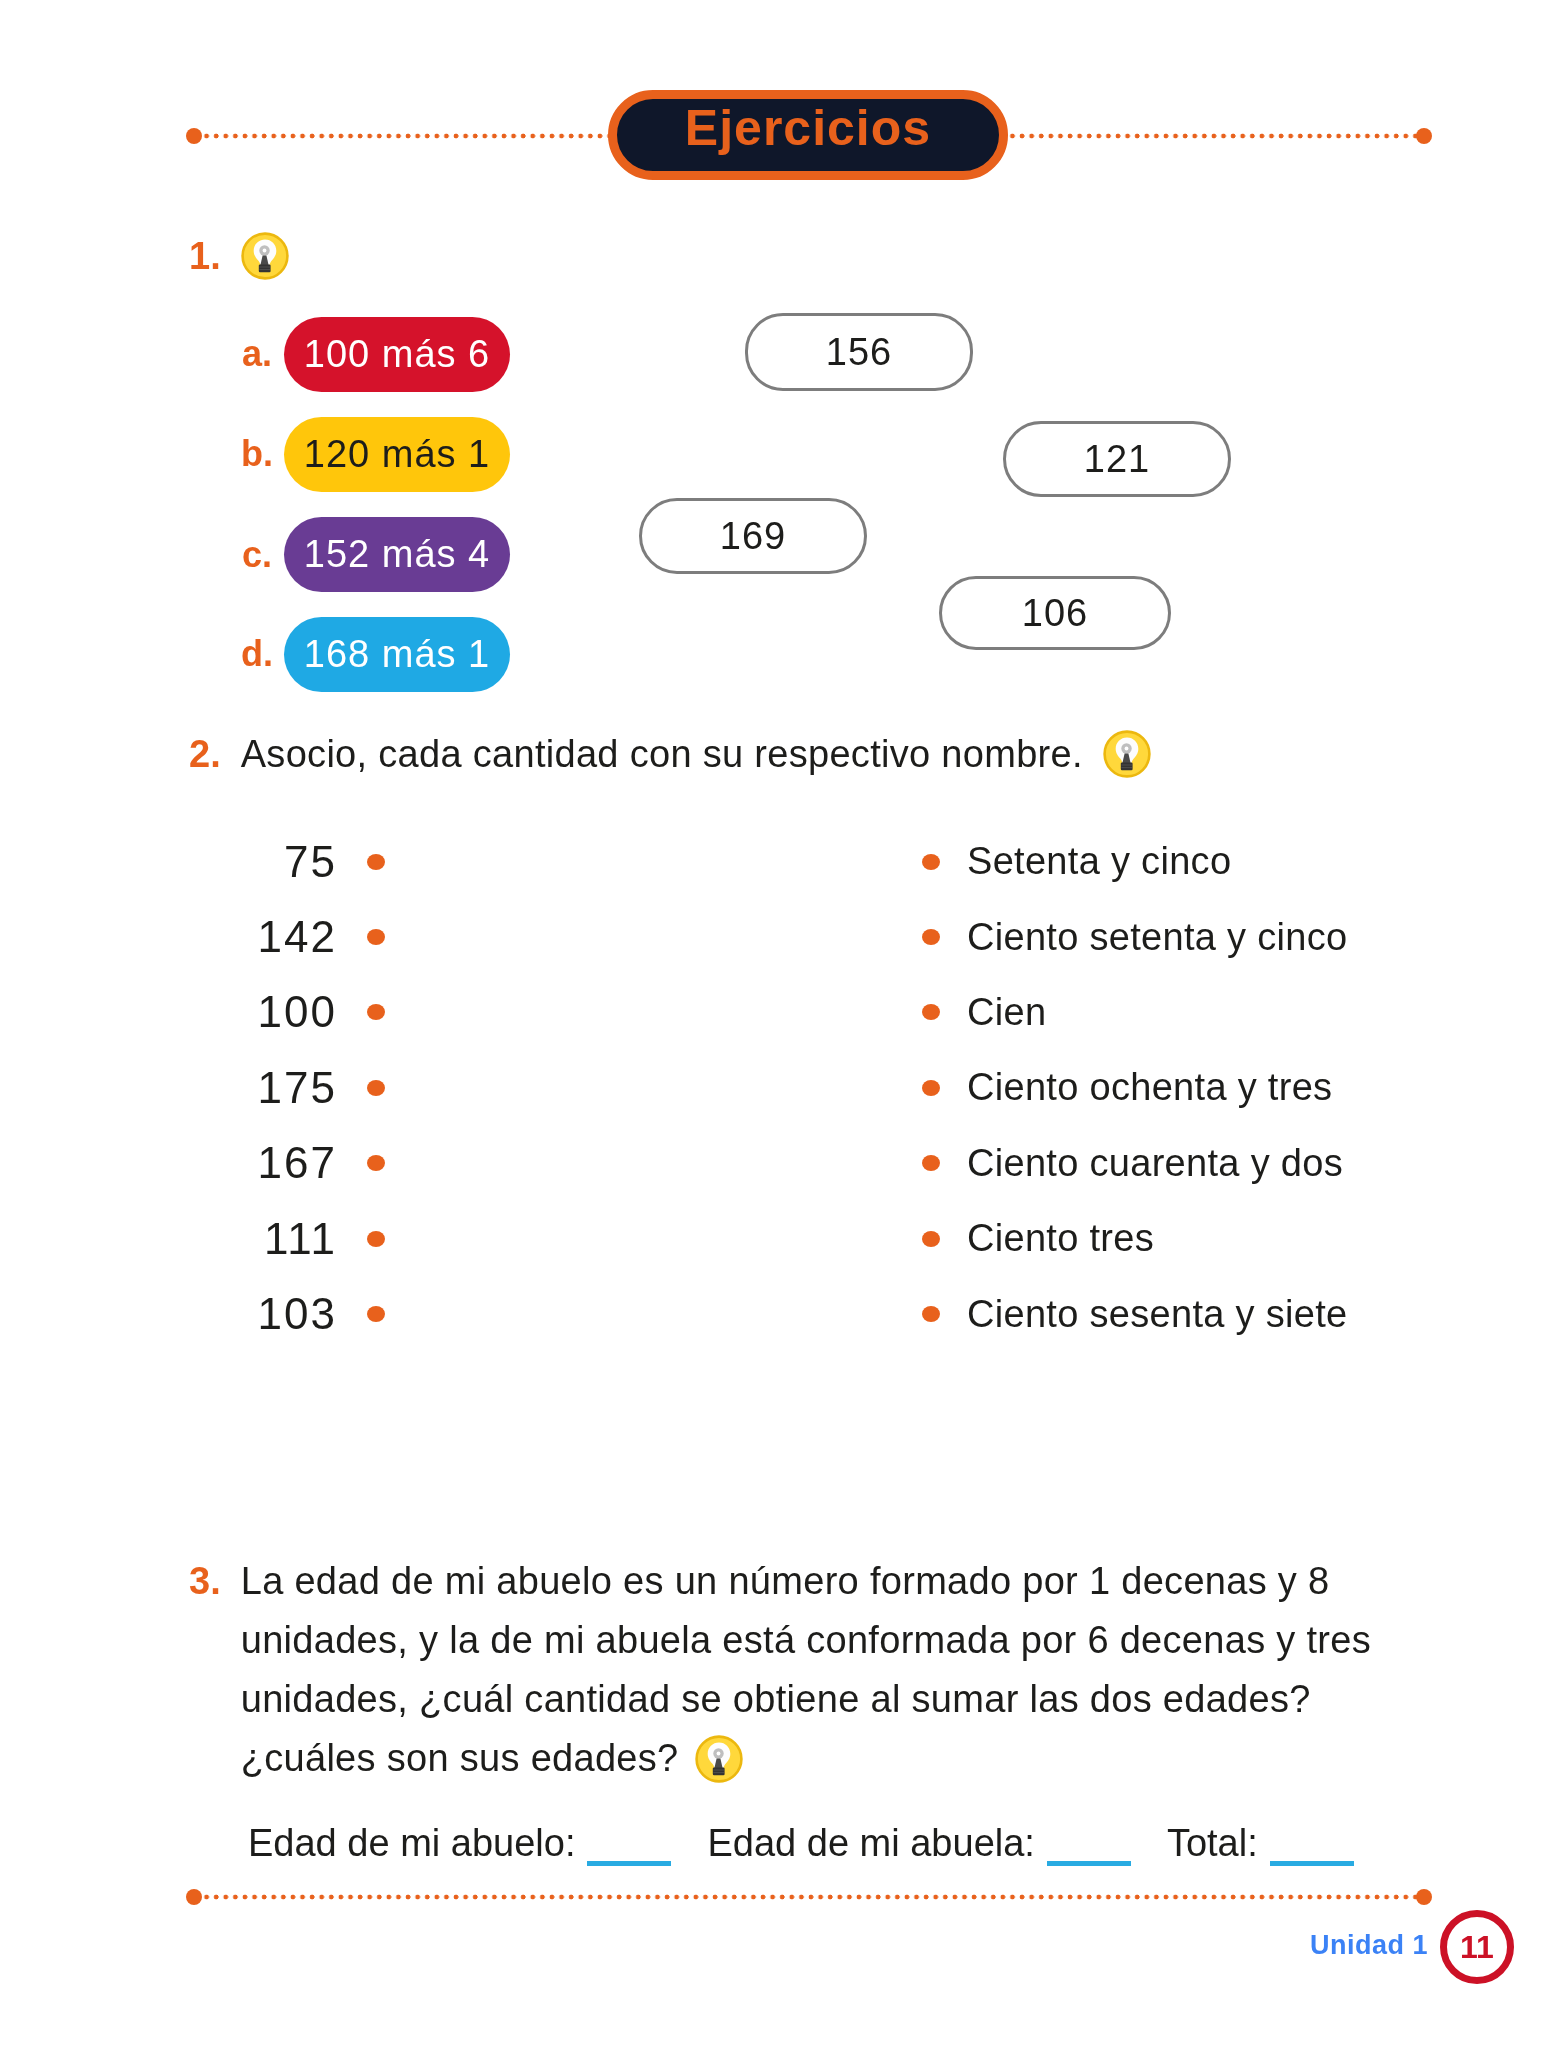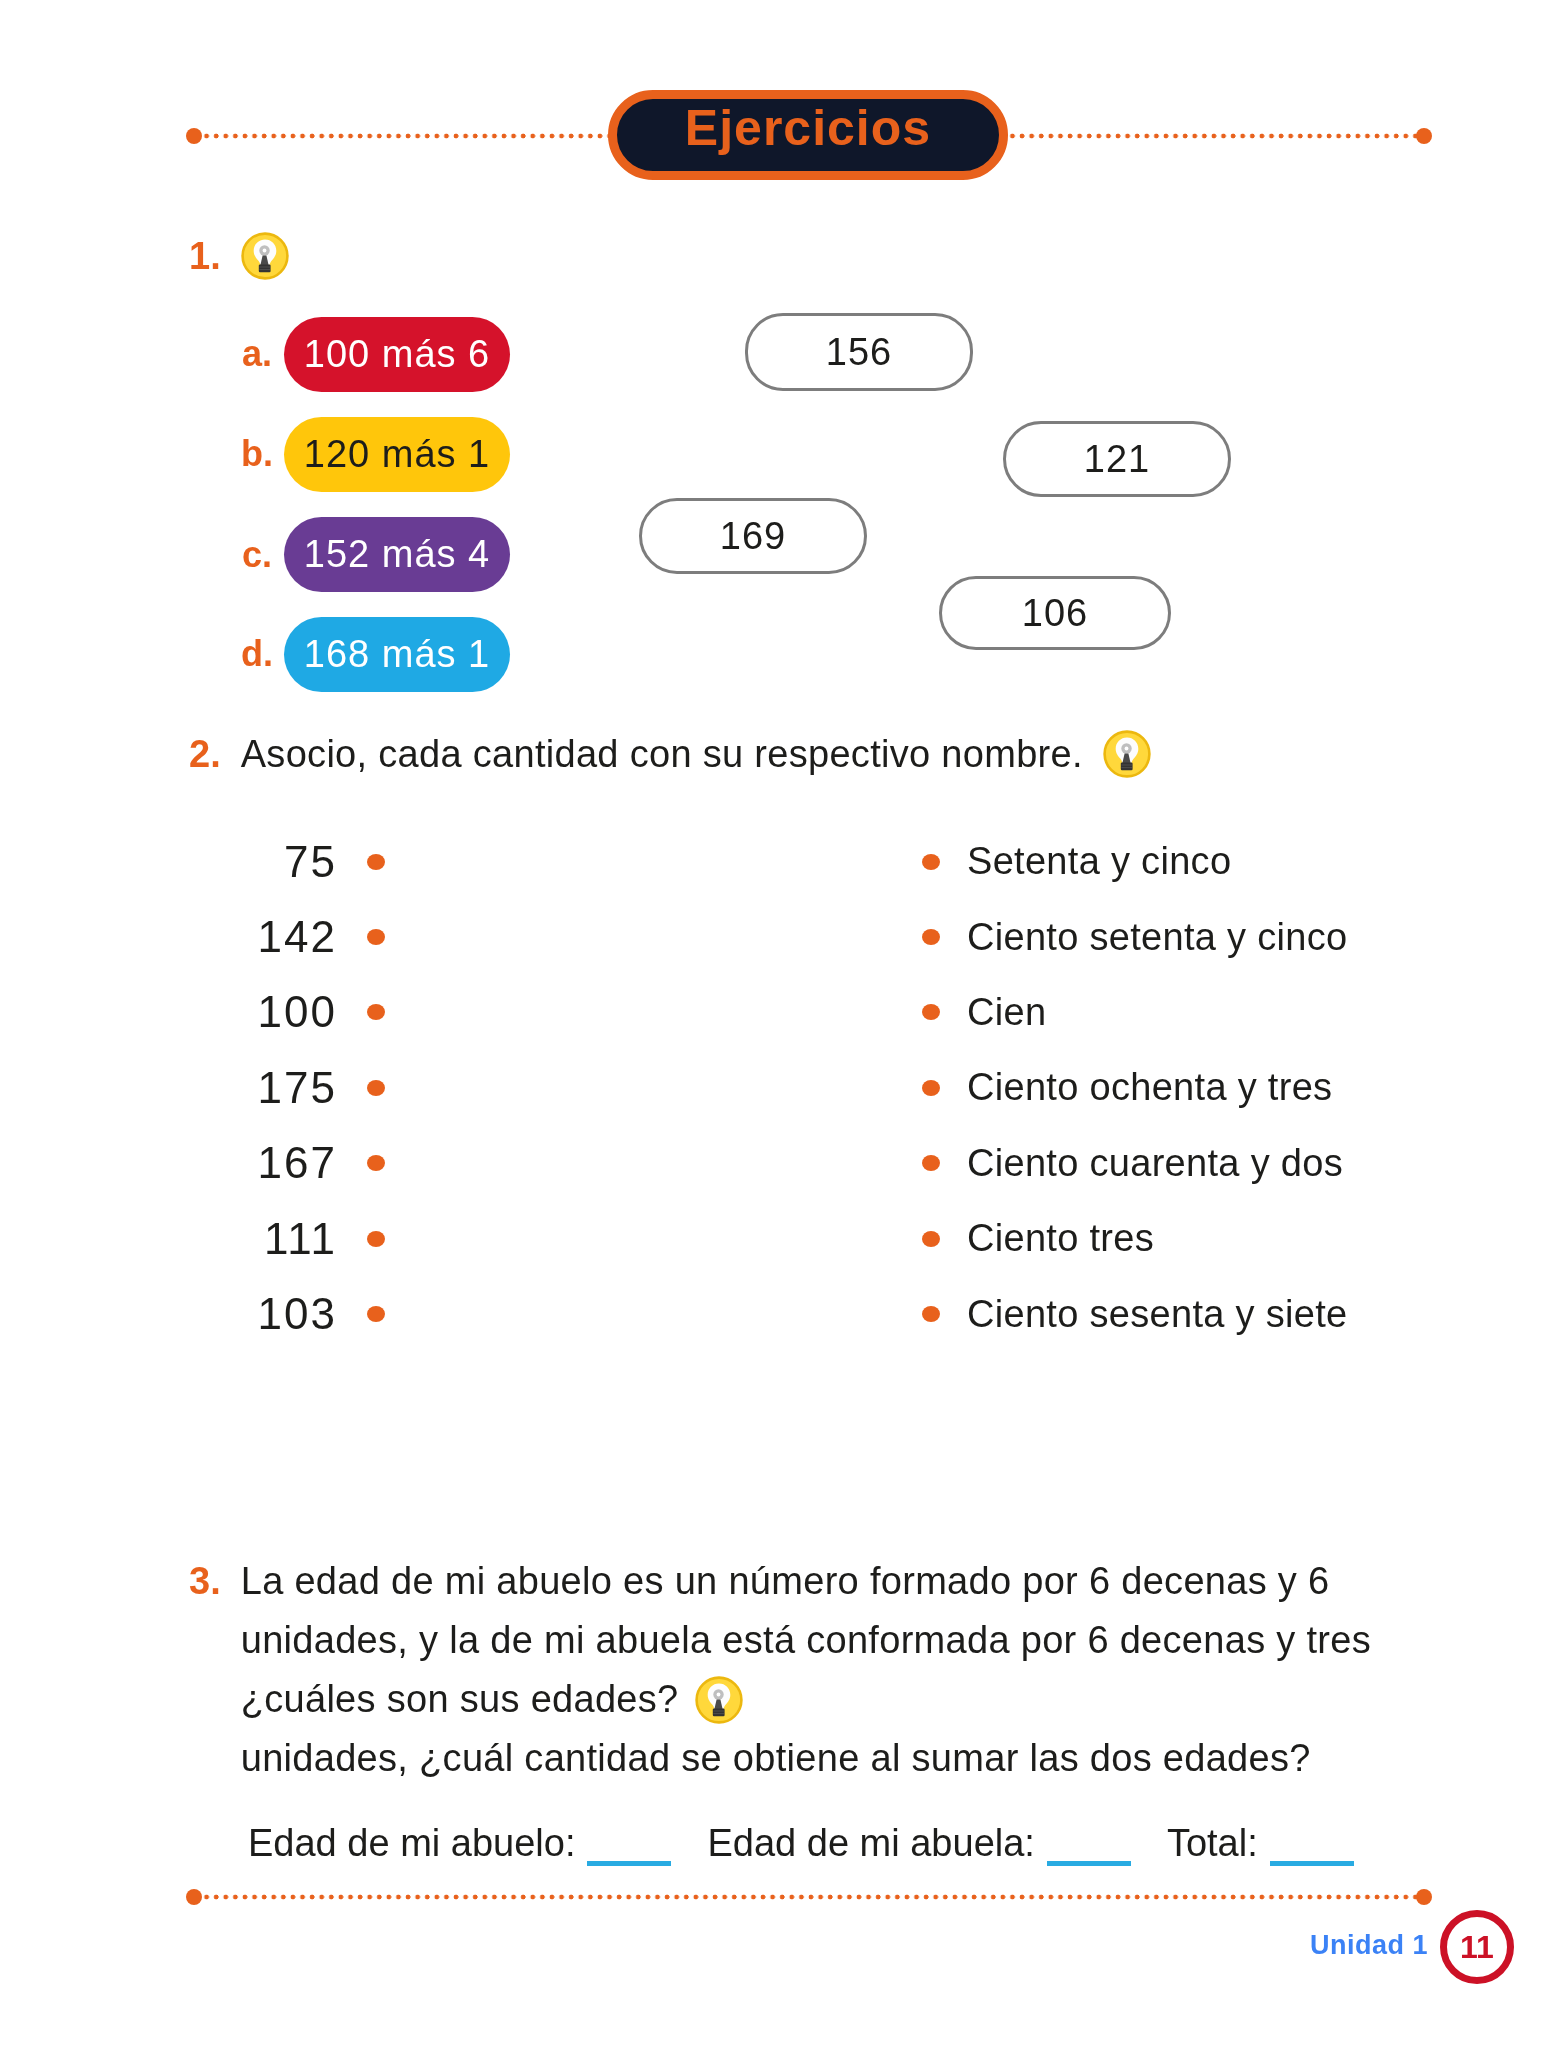--- a/index.html
+++ b/index.html
@@ -190,29 +190,29 @@
       <span class="match-num">103</span>
       <span class="dot left"></span>
       <span class="dot right"></span>
       <span class="match-name">Ciento sesenta y siete</span>
     </div>
   </div>
 
   <div class="ex-heading ex3-heading">
     <span class="ex-num">3.</span>
     <div class="ex3-text">
-      <span class="ex3-line">La edad de mi abuelo es un número formado por 6 decenas y 6</span>
+      <span class="ex3-line">La edad de mi abuelo es un número formado por 1 decenas y 8</span>
       <span class="ex3-line">unidades, y la de mi abuela está conformada por 6 decenas y tres</span>
+      <span class="ex3-line">unidades, ¿cuál cantidad se obtiene al sumar las dos edades?</span>
       <span class="ex3-line last">
         <span>¿cuáles son sus edades?</span>
         <svg class="bulb" viewBox="0 0 48 48">
             <use href="#bulb-icon"></use>
           </svg>
       </span>
-      <span class="ex3-line">unidades, ¿cuál cantidad se obtiene al sumar las dos edades?</span>
     </div>
   </div>
 
   <div class="ex3-answers">
     <span class="blank-label">Edad de mi abuelo:</span>
     <span class="blank-line"></span>
     <span class="blank-label spaced">Edad de mi abuela:</span>
     <span class="blank-line"></span>
     <span class="blank-label spaced">Total:</span>
     <span class="blank-line"></span>

